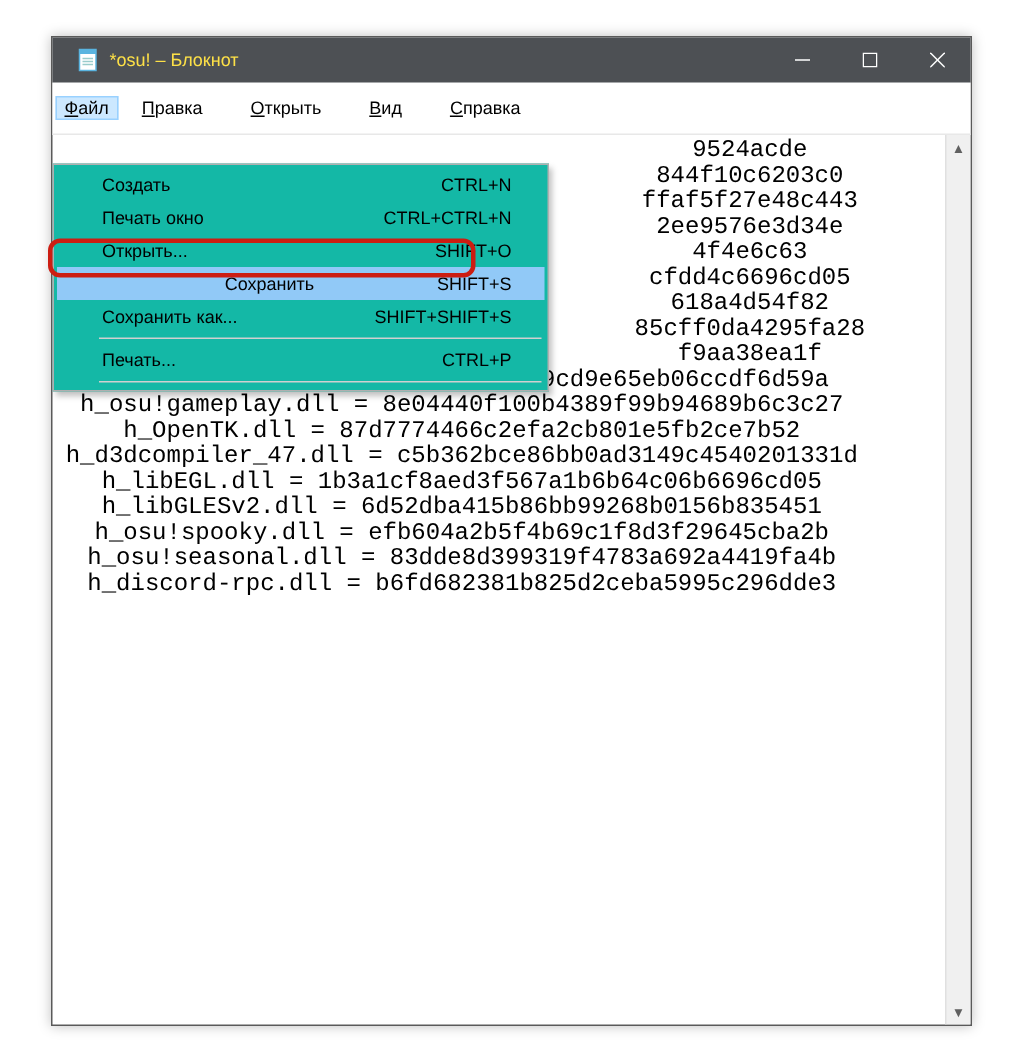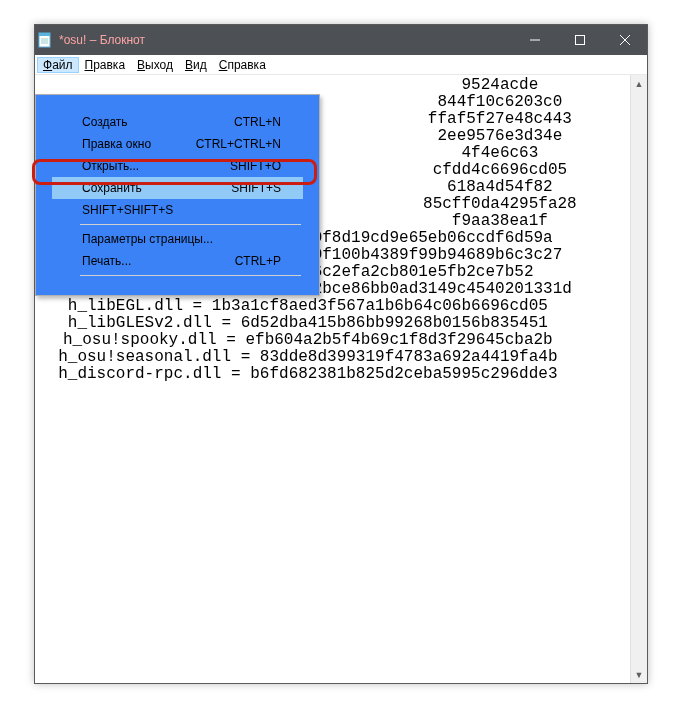--- a/index.html
+++ b/index.html
@@ -19,54 +19,54 @@
     height: 660px;
     background: #fff;
     border: 1px solid #5a5a5a;
     box-shadow: 0 0 8px rgba(0,0,0,0.25);
     display: flex;
     flex-direction: column;
   }
   .titlebar {
     height: 30px;
     background: #4d5054;
-    color: #fca5a5;
+    color: #fde047;
     display: flex;
     align-items: center;
-    padding-left: 2px;
+    padding-left: 16px;
     position: relative;
   }
   .titlebar .app-icon {
     width: 16px; height: 16px;
     margin-right: 6px;
     display: flex;
     align-items: center; justify-content: center;
   }
   .titlebar .title { font-size: 12px; }
   .titlebar .controls {
     position: absolute;
     right: 0; top: 0; height: 100%;
     display: flex;
   }
   .titlebar .controls .ctrl {
     width: 45px; height: 100%;
     display: flex; align-items: center; justify-content: center;
     color: #fff;
   }
   .menubar {
-    height: 20px;
+    height: 35px;
     background: #fff;
     display: flex;
     align-items: center;
     padding: 0 2px;
     border-bottom: 1px solid #e8e8e8;
     font-size: 12px;
   }
   .menubar .menu-item {
-    padding: 1px 6px;
+    padding: 1px 16px;
     cursor: default;
     text-decoration: underline;
     text-decoration-color: transparent;
   }
   .menubar .menu-item:first-letter { text-decoration: underline; }
   .menubar .menu-item.open {
     background: #cce8ff;
     border: 1px solid #99d1ff;
     padding: 0 5px;
   }
@@ -97,40 +97,41 @@
     height: 17px;
     display: flex; align-items: center; justify-content: center;
     color: #606060;
     font-size: 9px;
   }
   .scrollbar-v .sb-down { position: absolute; bottom: 0; left:0; right:0; }
   .dropdown {
     position: absolute;
     left: 0;
     top: 19px;
-    width: 285px;
-    background: #3b82f6;
+    width: 331px;
+    background: #14b8a6;
     border: 1px solid #b0b0b0;
     box-shadow: 2px 3px 4px rgba(0,0,0,0.25);
-    padding: 16px;
+    padding: 2px;
     z-index: 10;
   }
   .dropdown .dd-item {
     display: flex;
     align-items: center;
     height: 22px;
     padding: 0 22px 0 30px;
     font-size: 12px;
     position: relative;
   }
   .dropdown .dd-item .label { flex: 1; }
   .dropdown .dd-item .shortcut { color: #000; }
   .dropdown .dd-item.highlight {
     background: #91c9f7;
     position: relative;
+    text-align: center;
   }
   .dropdown .dd-sep {
     height: 1px;
     background: #d0d0d0;
     margin: 3px 2px 3px 28px;
   }
   .highlight-ring {
     position: absolute;
     border: 3px solid #cc1d12;
     border-radius: 8px;
@@ -169,21 +170,21 @@
             <line x1="0" y1="0" x2="10" y2="10" stroke="#fff" stroke-width="1"></line>
             <line x1="10" y1="0" x2="0" y2="10" stroke="#fff" stroke-width="1"></line>
           </svg>
       </div>
     </div>
   </div>
 
   <div class="menubar">
     <span class="menu-item open">Файл</span>
     <span class="menu-item">Правка</span>
-    <span class="menu-item">Выход</span>
+    <span class="menu-item">Открыть</span>
     <span class="menu-item">Вид</span>
     <span class="menu-item">Справка</span>
   </div>
 
   <div class="content-area">
     <div class="text-content" id="text-content">                                        9524acde
                                         844f10c6203c0
                                         ffaf5f27e48c443
                                         2ee9576e3d34e
                                         4f4e6c63
@@ -204,39 +205,36 @@
       <div class="sb-btn">▲</div>
       <div class="sb-btn sb-down">▼</div>
     </div>
 
     <div class="dropdown" id="file-dropdown">
         <div class="dd-item">
           <span class="label">Создать</span>
           <span class="shortcut">CTRL+N</span>
         </div>
         <div class="dd-item">
-          <span class="label">Правка окно</span>
+          <span class="label">Печать окно</span>
           <span class="shortcut">CTRL+CTRL+N</span>
         </div>
         <div class="dd-item">
           <span class="label">Открыть...</span>
           <span class="shortcut">SHIFT+O</span>
         </div>
         <div class="dd-item highlight">
           <span class="label">Сохранить</span>
           <span class="shortcut">SHIFT+S</span>
         </div>
         <div class="dd-item">
+          <span class="label">Сохранить как...</span>
           <span class="shortcut">SHIFT+SHIFT+S</span>
         </div>
         <div class="dd-sep"></div>
-        <div class="dd-item">
-          <span class="label">Параметры страницы...</span>
-          <span class="shortcut"></span>
-        </div>
         <div class="dd-item">
           <span class="label">Печать...</span>
           <span class="shortcut">CTRL+P</span>
         </div>
         <div class="dd-sep"></div>
       </div>
   </div>
 </div>
 
 <div class="highlight-ring" id="hl-ring" style="left: 32px; top: 159px; width: 285px; height: 26px;"></div>

